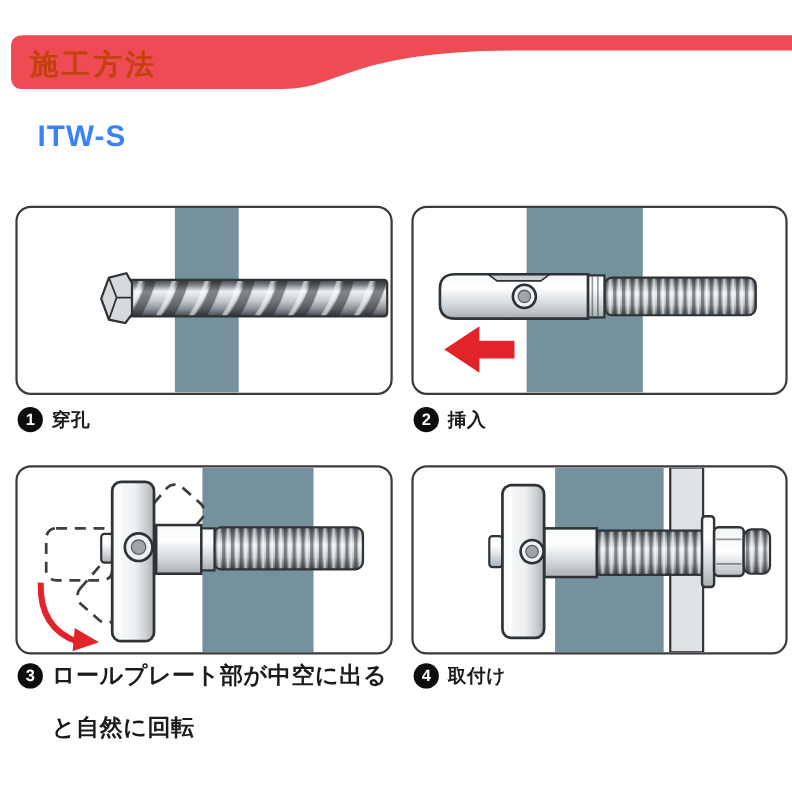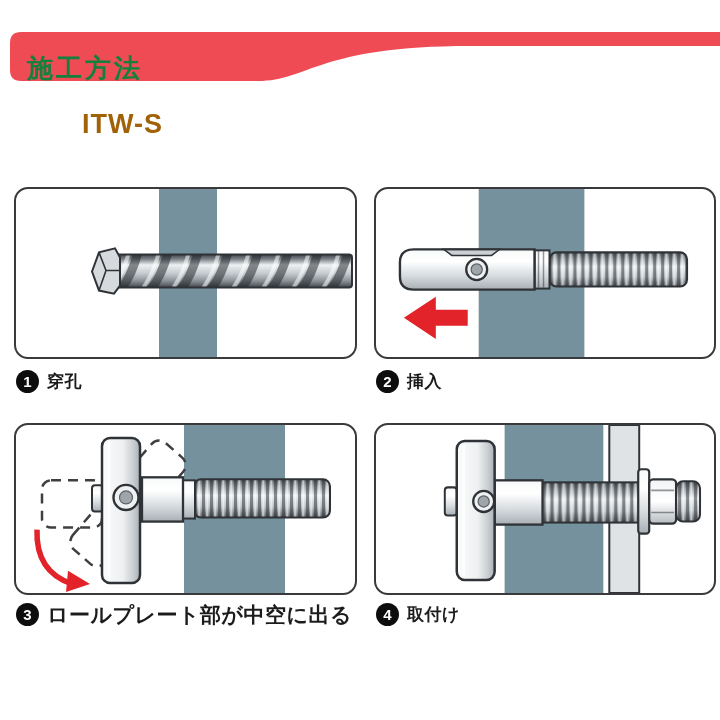--- a/index.html
+++ b/index.html
@@ -1,22 +1,22 @@
 <!DOCTYPE html>
 <html><head>
 <meta charset="utf-8">
 <style>
   html,body{margin:0;padding:0;background:#fff;}
   .page{position:relative;width:720px;height:720px;background:#fff;overflow:hidden;
         font-family:"Liberation Sans","DejaVu Sans",sans-serif;}
   .ribbon-svg{position:absolute;left:0;top:0;}
-  .ribbon-title{position:absolute;left:27px;top:51px;font-size:26px;font-weight:bold;
-        color:#15803d;letter-spacing:3px;white-space:nowrap;}
+  .ribbon-title{position:absolute;left:27px;top:41px;font-size:26px;font-weight:bold;
+        color:#c2410c;letter-spacing:3px;white-space:nowrap;}
   .product-title{position:absolute;left:34px;top:109px;font-size:27px;font-weight:bold;
-        color:#a16207;letter-spacing:1px;margin-left:48px;}
+        color:#3b82f6;letter-spacing:1px;}
   .panel{position:absolute;width:343px;height:172px;background:#fff;border:2px solid #3a3a3c;
         border-radius:14px;overflow:hidden;box-sizing:border-box;}
   .panel svg{display:block;width:100%;height:100%;}
   #panel1{left:14px;top:187px;}
   #panel2{left:374px;top:187px;width:342px;}
   #panel3{left:14px;top:423px;}
   #panel4{left:374px;top:423px;width:342px;}
   .caption{position:absolute;display:flex;align-items:flex-start;gap:8px;color:#1b1b1b;}
   .badge{flex:0 0 auto;width:23px;height:23px;margin-top:2px;border-radius:50%;background:#0d0d0d;
         color:#fff;display:flex;align-items:center;justify-content:center;
@@ -220,20 +220,21 @@
 
   <div class="caption" id="caption2">
     <span class="badge">2</span>
     <span class="cap-text">挿入</span>
   </div>
 
   <div class="caption" id="caption3">
     <span class="badge">3</span>
     <span class="cap-lines">
       <span>ロールプレート部が中空に出る</span>
+      <span>と自然に回転</span>
     </span>
   </div>
 
   <div class="caption" id="caption4">
     <span class="badge">4</span>
     <span class="cap-text">取付け</span>
   </div>
 
 </div>
 

